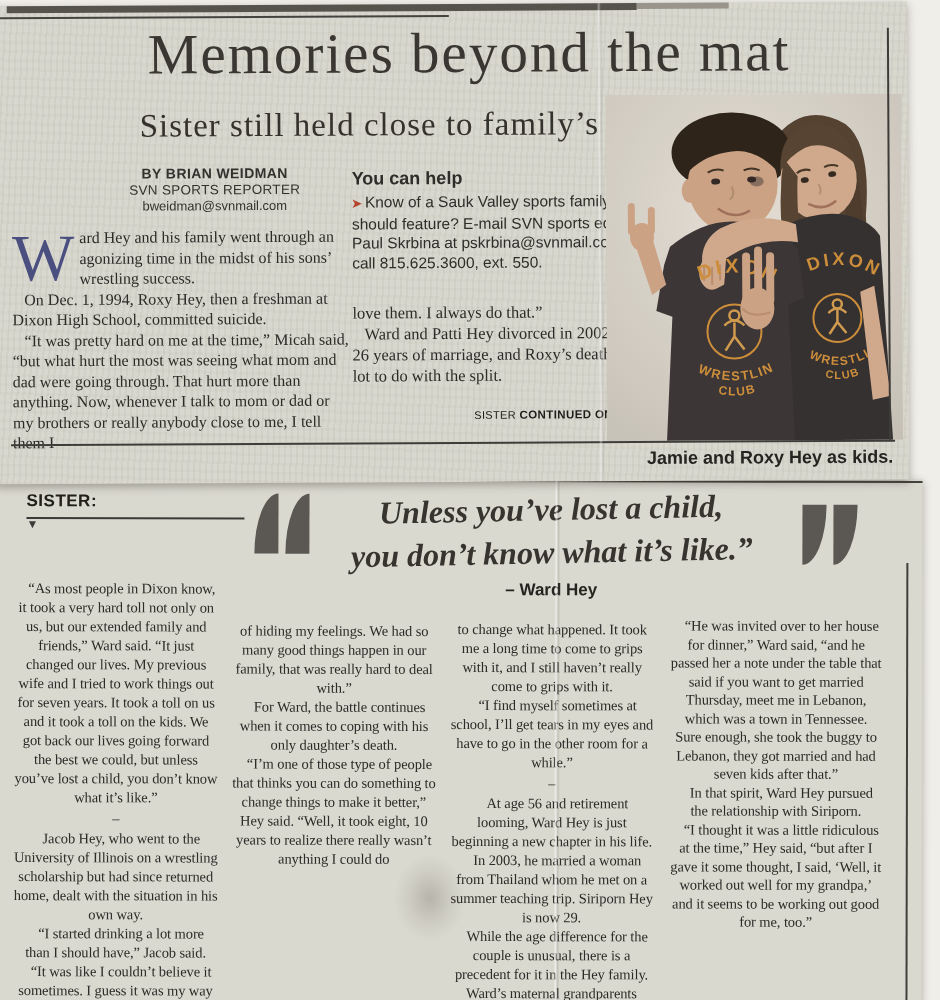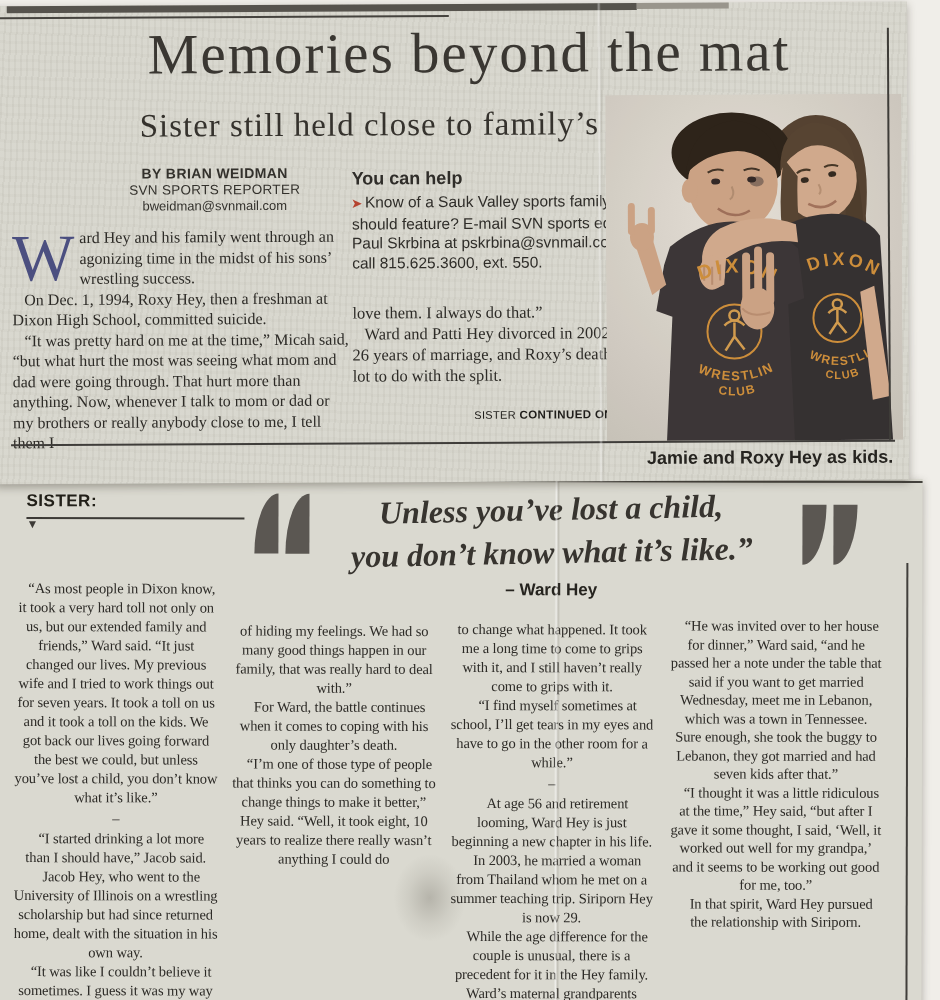--- a/index.html
+++ b/index.html
@@ -240,44 +240,44 @@
 
     <div class="abs pullquote">
       <div>Unless you’ve lost a child,</div>
       <div>you don’t know what it’s like.”</div>
     </div>
     <div class="abs qattr">– Ward Hey</div>
 
     <div class="abs bcol col1">
       <p class="ind">“As most people in Dixon know, it took a very hard toll not only on us, but our extended family and friends,” Ward said. “It just changed our lives. My previous wife and I tried to work things out for seven years. It took a toll on us and it took a toll on the kids. We got back our lives going forward the best we could, but unless you’ve lost a child, you don’t know what it’s like.”</p>
       <p class="dvd">–</p>
+      <p class="ind">Jacob Hey, who went to the University of Illinois on a wrestling scholarship but had since returned home, dealt with the situation in his own way.</p>
       <p class="ind">“I started drinking a lot more than I should have,” Jacob said.</p>
-      <p class="ind">Jacob Hey, who went to the University of Illinois on a wrestling scholarship but had since returned home, dealt with the situation in his own way.</p>
       <p class="ind">“It was like I couldn’t believe it sometimes. I guess it was my way</p>
     </div>
 
     <div class="abs bcol col2">
       <p>of hiding my feelings. We had so many good things happen in our family, that was really hard to deal with.”</p>
       <p class="ind">For Ward, the battle continues when it comes to coping with his only daughter’s death.</p>
       <p class="ind">“I’m one of those type of people that thinks you can do something to change things to make it better,” Hey said. “Well, it took eight, 10 years to realize there really wasn’t anything I could do</p>
     </div>
 
     <div class="abs bcol col3">
       <p>to change what happened. It took me a long time to come to grips with it, and I still haven’t really come to grips with it.</p>
       <p class="ind">“I find myself sometimes at school, I’ll get tears in my eyes and have to go in the other room for a while.”</p>
       <p class="dvd">–</p>
       <p class="ind">At age 56 and retirement looming, Ward Hey is just beginning a new chapter in his life.</p>
       <p class="ind">In 2003, he married a woman from Thailand whom he met on a summer teaching trip. Siriporn Hey is now 29.</p>
       <p class="ind">While the age difference for the couple is unusual, there is a precedent for it in the Hey family. Ward’s maternal grandparents</p>
     </div>
 
     <div class="abs bcol col4">
-      <p class="ind">“He was invited over to her house for dinner,” Ward said, “and he passed her a note under the table that said if you want to get married Wednesday, meet me in Lebanon, which was a town in Tennessee. Sure enough, she took the buggy to Lebanon, they got married and had seven kids after that.”</p>
+      <p class="ind">“He was invited over to her house for dinner,” Ward said, “and he passed her a note under the table that said if you want to get married Thursday, meet me in Lebanon, which was a town in Tennessee. Sure enough, she took the buggy to Lebanon, they got married and had seven kids after that.”</p>
+      <p class="ind">In that spirit, Ward Hey pursued the relationship with Siriporn.</p>
       <p class="ind">“I thought it was a little ridiculous at the time,” Hey said, “but after I gave it some thought, I said, ‘Well, it worked out well for my grandpa,’ and it seems to be working out good for me, too.”</p>
-      <p class="ind">In that spirit, Ward Hey pursued the relationship with Siriporn.</p>
     </div>
 
     <div class="abs vrule-bot"></div>
     <div class="abs crease"></div>
     <div class="abs smudge"></div>
   </div>
 
 </div>
 
 </body></html>

